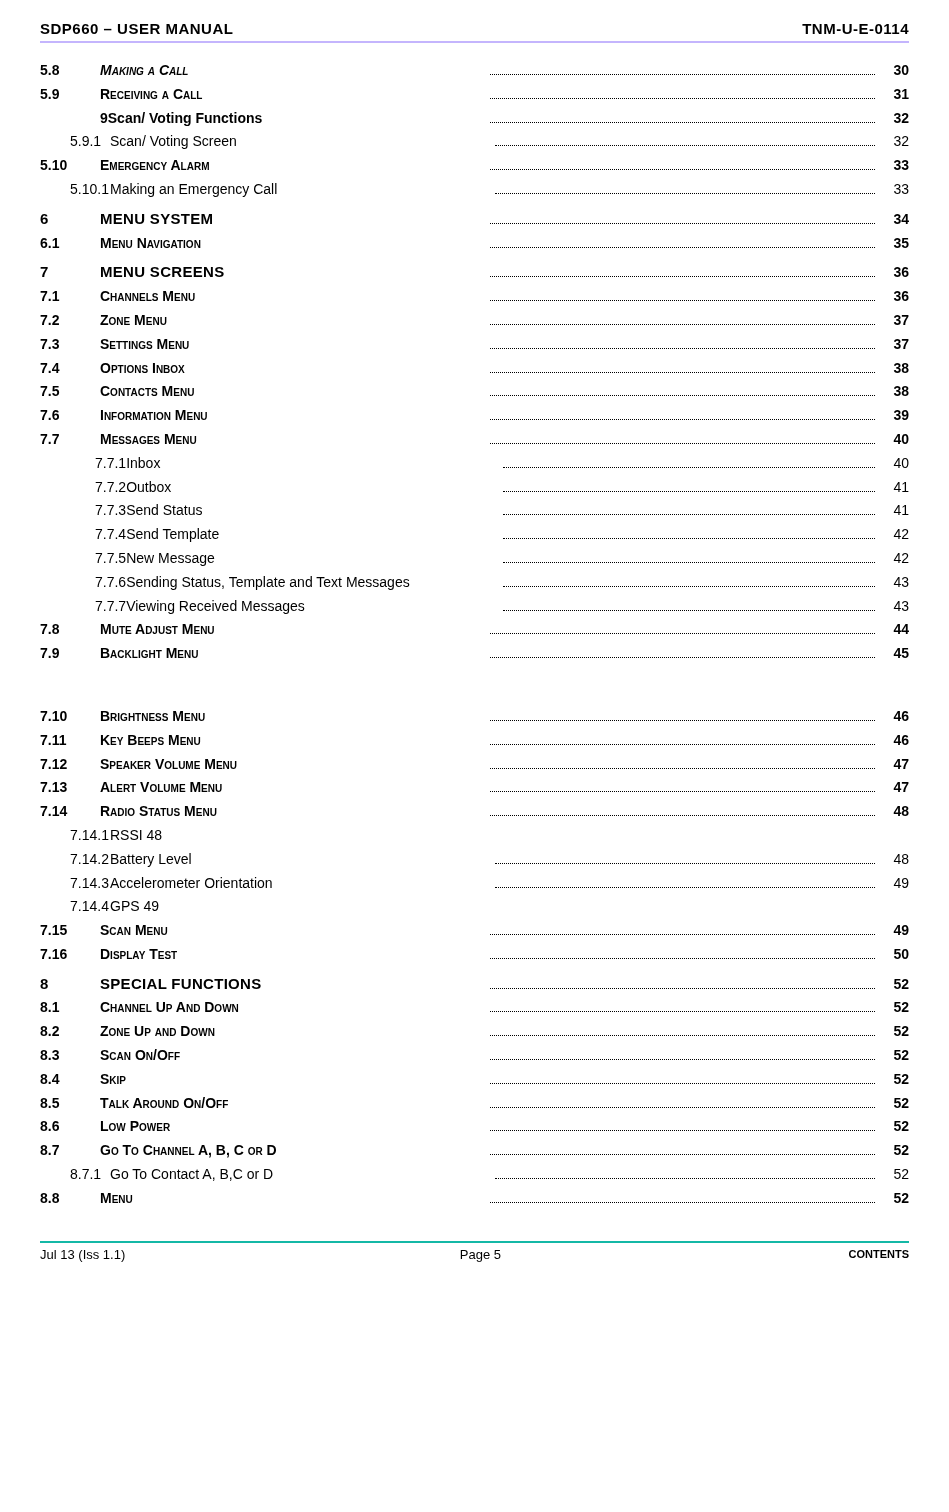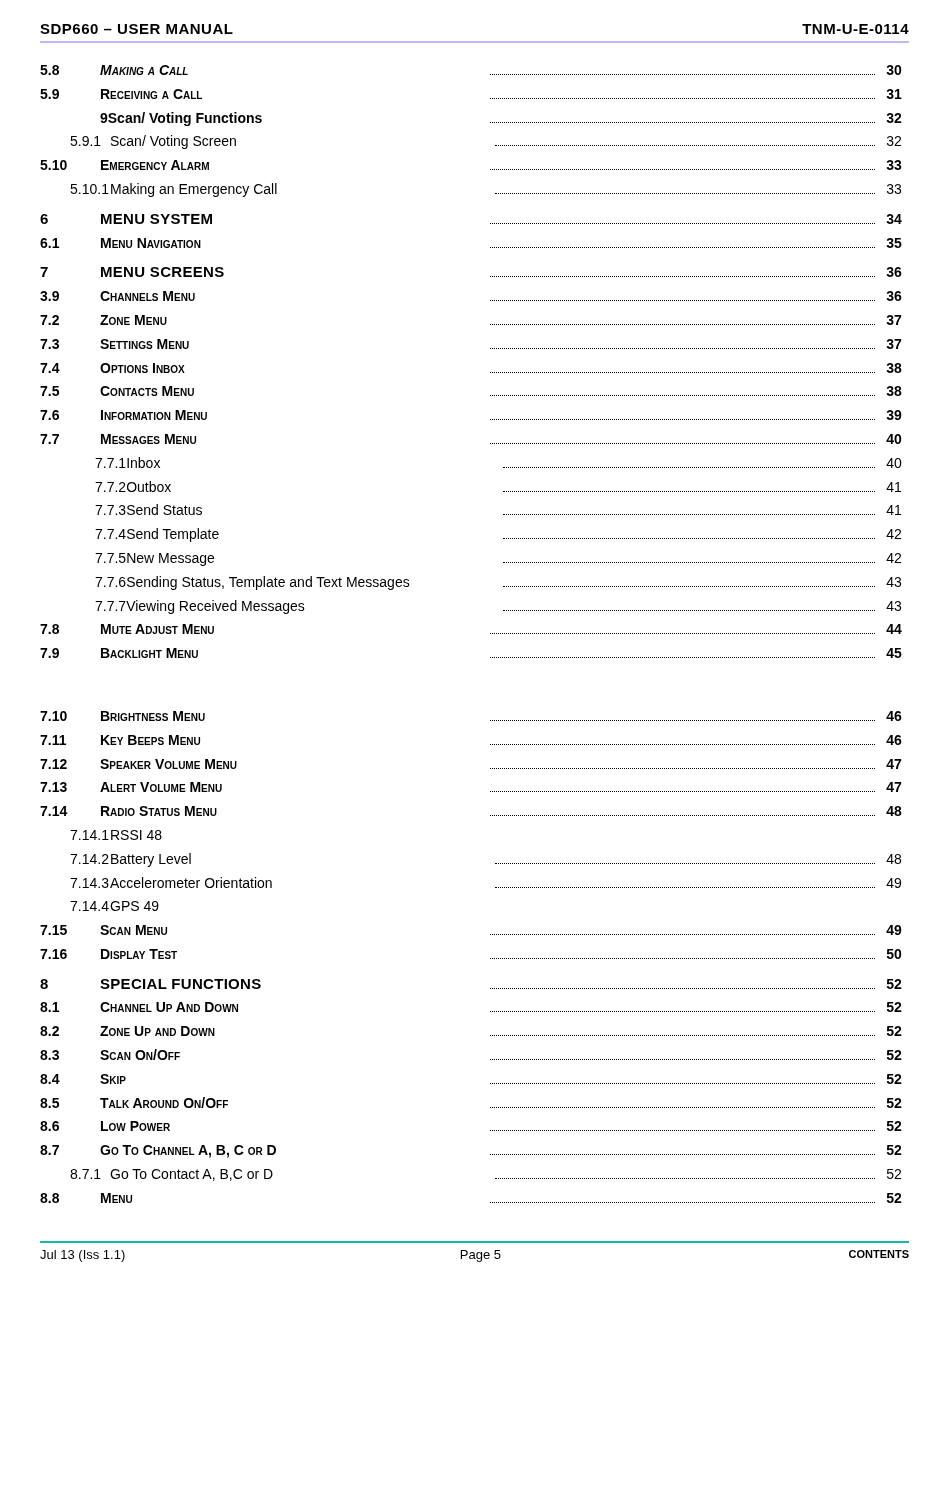--- a/index.html
+++ b/index.html
@@ -69,21 +69,21 @@
 
     .toc-row .dots {
       flex: 1;
       border-bottom: 1px dotted #000;
       margin: 0 4px 4px 4px;
       min-width: 20px;
     }
 
     .toc-row .page-num {
       min-width: 30px;
-      text-align: center;
+      text-align: right;
       font-weight: normal;
     }
     .toc-row.bold-row .page-num {
       font-weight: bold;
     }
     .toc-row.section-row .page-num {
       font-weight: bold;
     }
 
     .toc-row.indent1 .num {
@@ -178,21 +178,21 @@
       <span class="dots"></span>
       <span class="page-num">35</span>
     </div>
     <div class="toc-row section-row bold-row">
       <span class="num">7</span>
       <span class="label">Menu Screens</span>
       <span class="dots"></span>
       <span class="page-num">36</span>
     </div>
     <div class="toc-row bold-row">
-      <span class="num">3.9</span>
+      <span class="num">7.1</span>
       <span class="label" style="font-variant: small-caps;">Channels Menu</span>
       <span class="dots"></span>
       <span class="page-num">36</span>
     </div>
     <div class="toc-row bold-row">
       <span class="num">7.2</span>
       <span class="label" style="font-variant: small-caps;">Zone Menu</span>
       <span class="dots"></span>
       <span class="page-num">37</span>
     </div>

